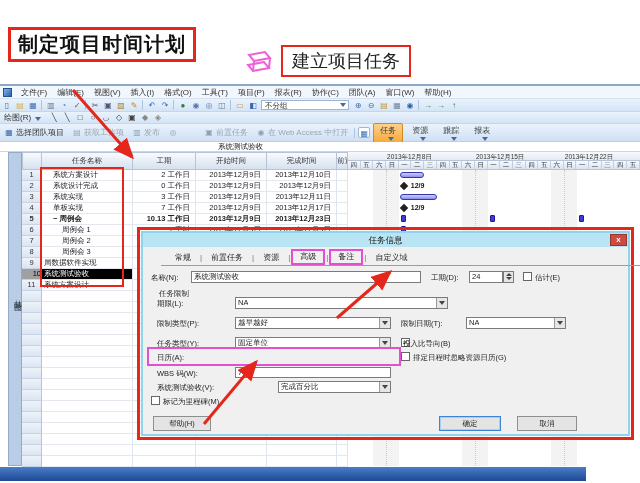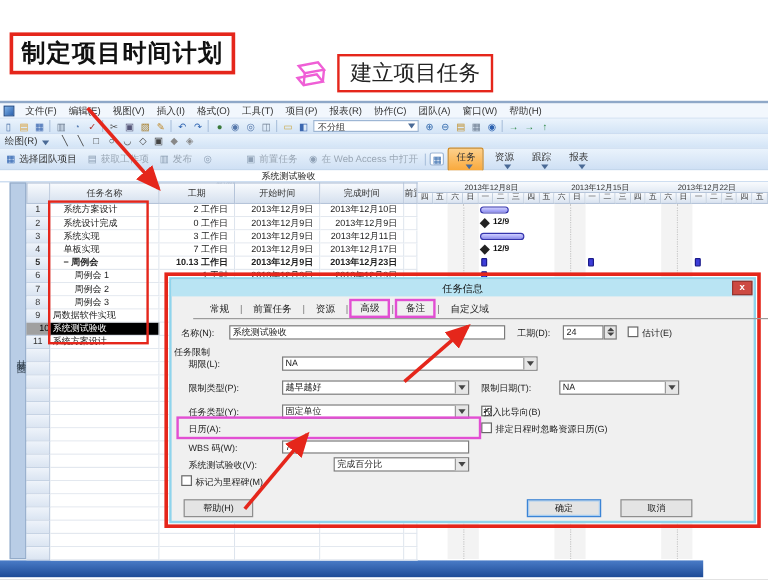--- a/index.html
+++ b/index.html
@@ -566,21 +566,21 @@
       <div class="din" style="left:48px;top:38px;width:230px;">系统测试验收</div>
       <span class="dl" style="left:288px;top:40px;">工期(D):</span>
       <div class="din" style="left:326px;top:38px;width:34px;">24</div>
       <div class="spin" style="left:360px;top:38px;">
           <i class="up"></i>
           <i class="dn"></i>
         </div>
       <div class="cb" style="left:380px;top:39px;"></div>
       <span class="dl" style="left:392px;top:40px;">估计(E)</span>
 
-      <span class="dl" style="left:2px;top:56px;">任务限制</span>
+      <span class="dl" style="left:16px;top:56px;">任务限制</span>
 
       <span class="dl" style="left:14px;top:66px;">期限(L):</span>
       <div class="dcombo" style="left:92px;top:64px;width:213px;">
         <span class="val">NA</span>
         <span class="btn">
             <i></i>
           </span>
       </div>
 
       <span class="dl" style="left:14px;top:86px;">限制类型(P):</span>

